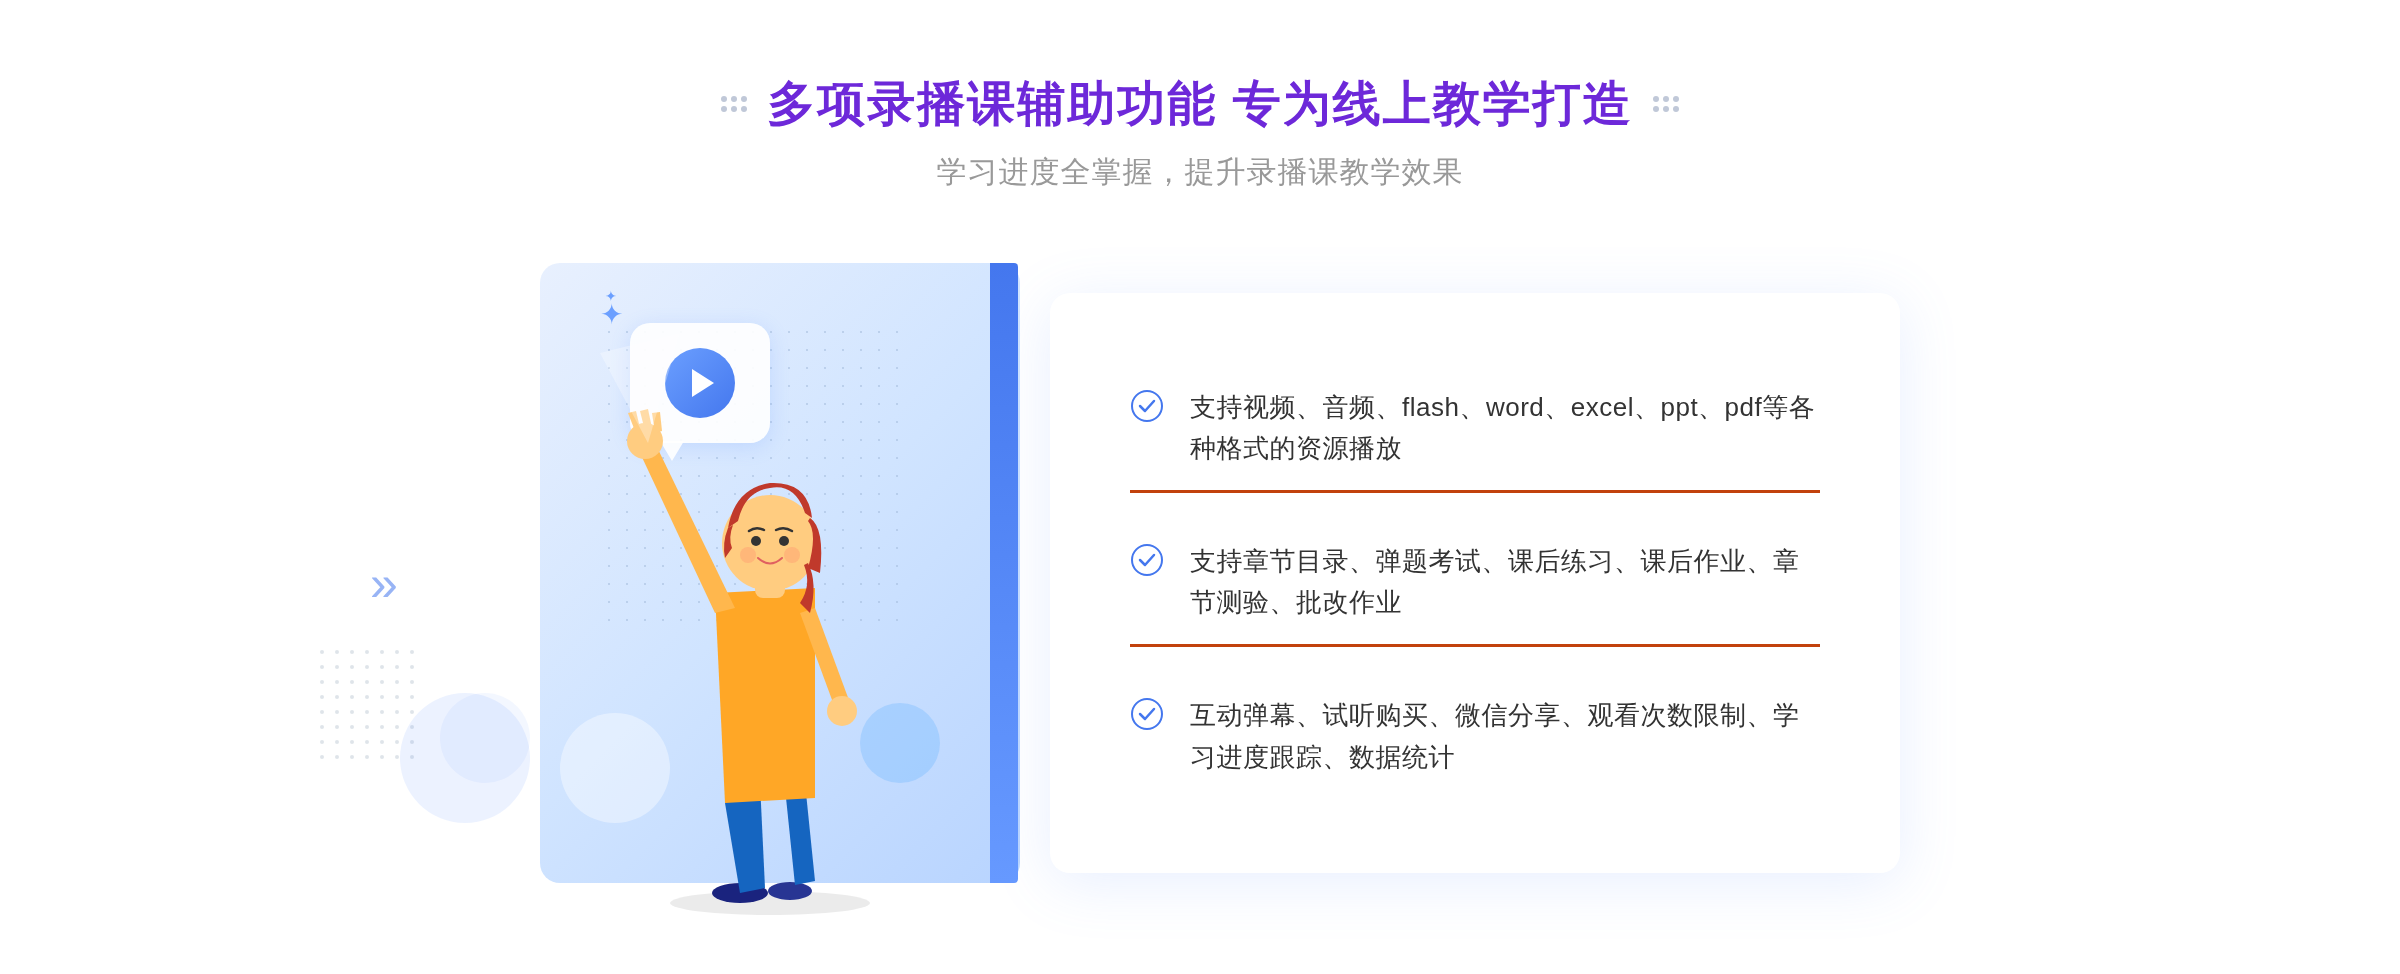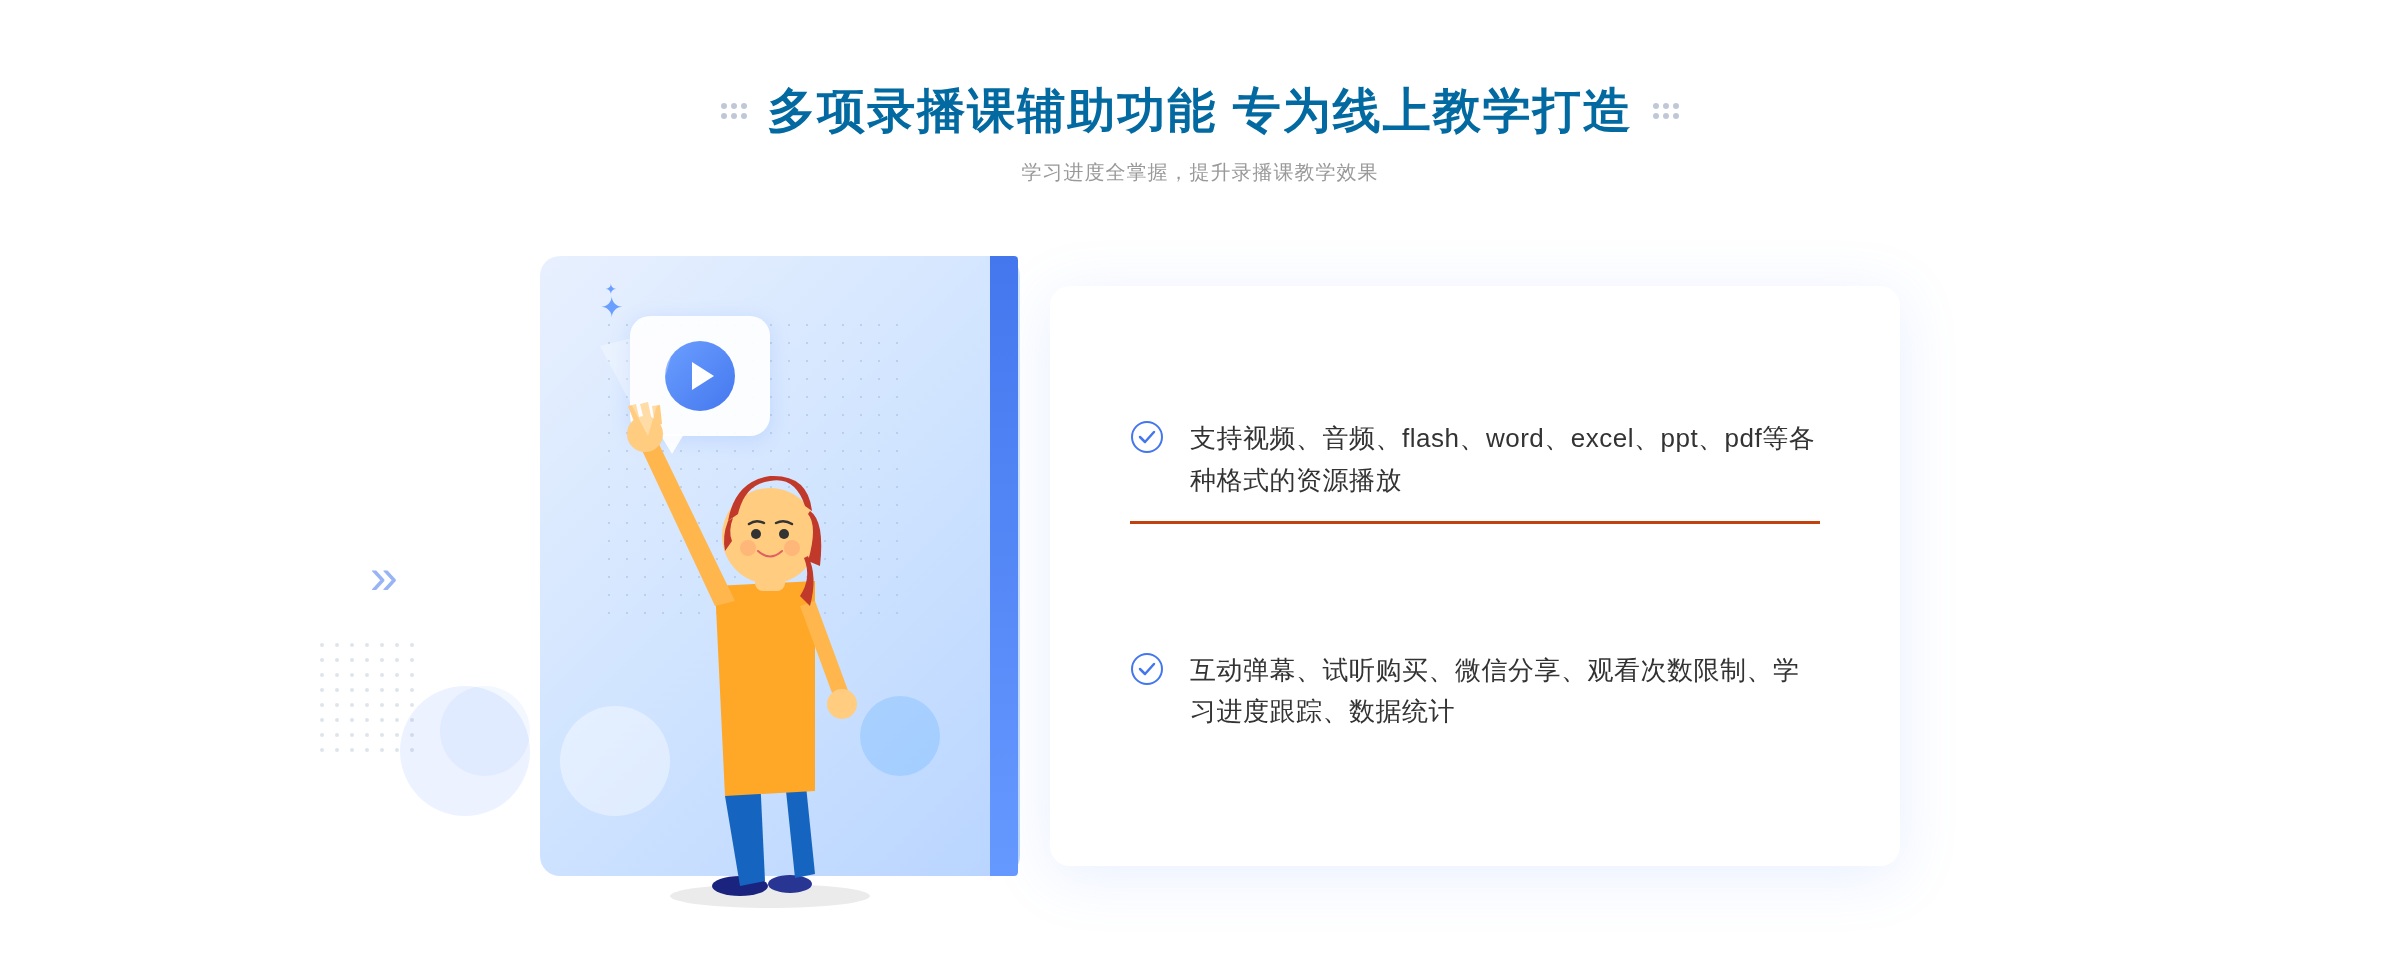--- a/index.html
+++ b/index.html
@@ -61,26 +61,26 @@
       width: 6px;
       height: 6px;
       background: #c0c8d8;
       border-radius: 50%;
       display: block;
     }
 
     .main-title {
       font-size: 48px;
       font-weight: 600;
-      color: #0369a1;
+      color: #6d28d9;
       letter-spacing: 2px;
     }
 
     .subtitle {
-      font-size: 20px;
+      font-size: 30px;
       color: #999999;
       letter-spacing: 1px;
     }
 
     .content-section {
       display: flex;
       align-items: center;
       width: 1400px;
       gap: 0;
       position: relative;
@@ -418,20 +418,29 @@
       <div class="feature-item">
         <div class="check-icon">
           <svg viewBox="0 0 34 34" width="34" height="34" xmlns="http://www.w3.org/2000/svg">
             <circle cx="17" cy="17" r="15" stroke="#4477ee" stroke-width="2" fill="none"></circle>
             <path d="M10 17 L15 22 L24 12" stroke="#4477ee" stroke-width="2.5" fill="none" stroke-linecap="round" stroke-linejoin="round"></path>
           </svg>
         </div>
         <p class="feature-text">支持视频、音频、flash、word、excel、ppt、pdf等各种格式的资源播放</p>
       </div>
 
+      <div class="feature-item">
+        <div class="check-icon">
+          <svg viewBox="0 0 34 34" width="34" height="34" xmlns="http://www.w3.org/2000/svg">
+            <circle cx="17" cy="17" r="15" stroke="#4477ee" stroke-width="2" fill="none"></circle>
+            <path d="M10 17 L15 22 L24 12" stroke="#4477ee" stroke-width="2.5" fill="none" stroke-linecap="round" stroke-linejoin="round"></path>
+          </svg>
+        </div>
+        <p class="feature-text">支持章节目录、弹题考试、课后练习、课后作业、章节测验、批改作业</p>
+      </div>
 
 
       <div class="feature-item">
         <div class="check-icon">
           <svg viewBox="0 0 34 34" width="34" height="34" xmlns="http://www.w3.org/2000/svg">
             <circle cx="17" cy="17" r="15" stroke="#4477ee" stroke-width="2" fill="none"></circle>
             <path d="M10 17 L15 22 L24 12" stroke="#4477ee" stroke-width="2.5" fill="none" stroke-linecap="round" stroke-linejoin="round"></path>
           </svg>
         </div>
         <p class="feature-text">互动弹幕、试听购买、微信分享、观看次数限制、学习进度跟踪、数据统计</p>

